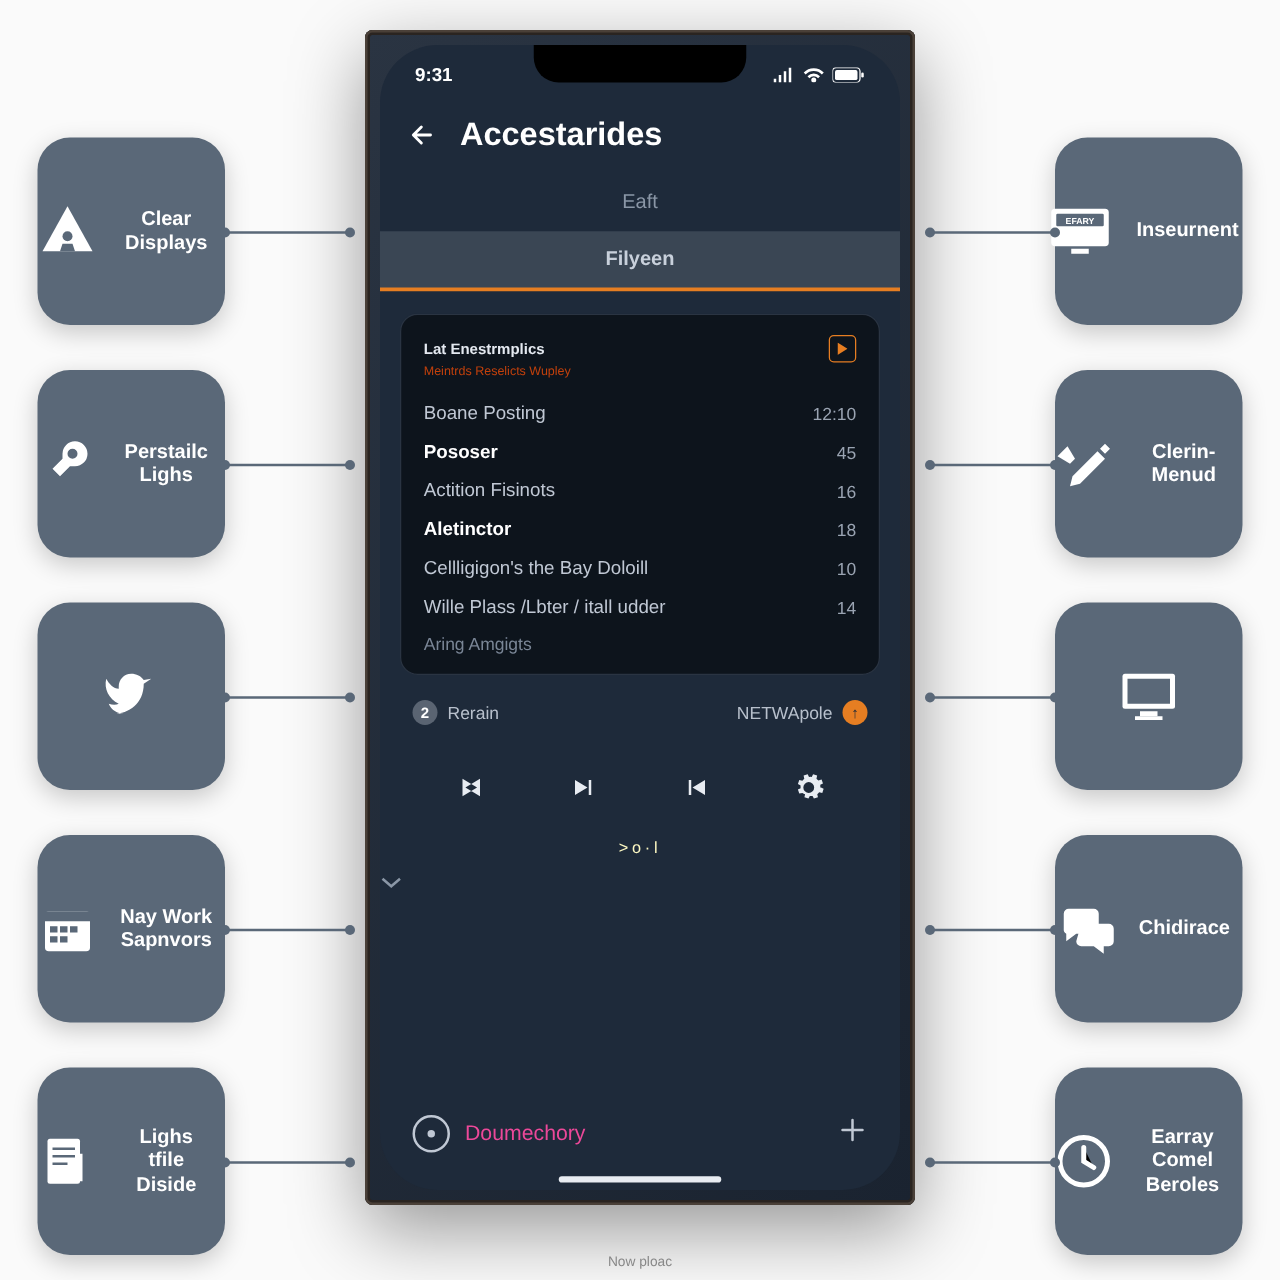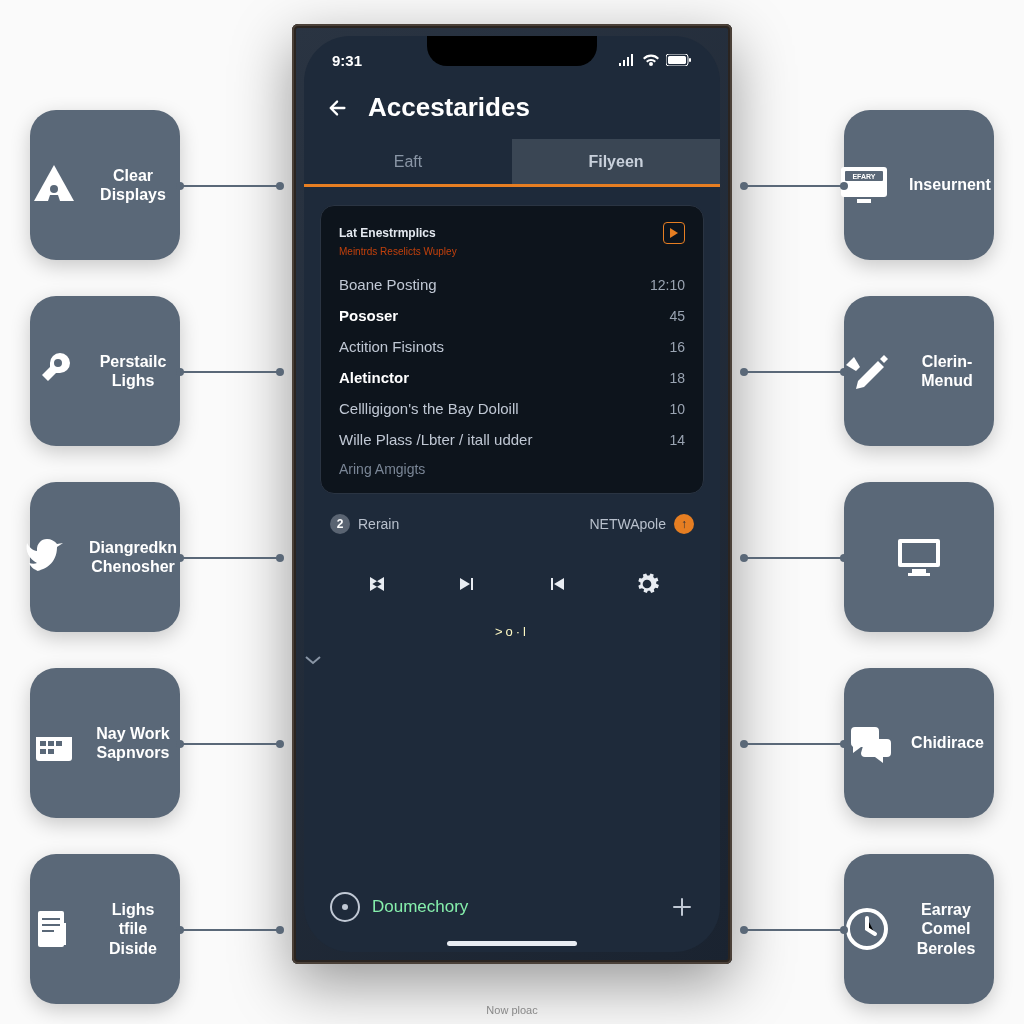--- a/index.html
+++ b/index.html
@@ -40,21 +40,21 @@
 
 
 .app-header {
   display: flex; align-items: center; gap: 16px;
   padding: 8px 20px 16px; color: #fff;
 }
 .back-btn { width: 28px; height: 28px; display: flex; align-items: center; justify-content: center; cursor: pointer; }
 .page-title { font-size: 26px; font-weight: 700; }
 
 
-.tabs { display: flex; border-bottom: 2px solid transparent; }
+.tabs { display: flex; border-bottom: 2px solid transparent; flex-direction: column; }
 .tab {
   flex: 1; text-align: center; padding: 14px 0;
   color: #8a96a6; font-size: 16px; cursor: pointer; position: relative;
 }
 .tab.active { background: #3a4654; color: #c8d0db; font-weight: 600; }
 .tabs::after {
   content: ''; position: absolute; left: 0; right: 0; height: 3px;
   background: #e67e22; bottom: -2px;
 }
 .tabs { position: relative; }
@@ -109,22 +109,22 @@
 }
 .media-btn { width: 36px; height: 36px; display: flex; align-items: center; justify-content: center; cursor: pointer; }
 .scrub { text-align: center; color: #fef9c3; font-size: 13px; letter-spacing: 3px; padding-bottom: 10px; }
 
 
 .chev-down { text-align: center; color: #8a96a6; font-size: 14px; padding: 6px 0; }
 
 
 .bottom-bar {
   position: absolute; bottom: 18px; left: 0; right: 0;
-  display: flex; align-items: center; justify-content: space-between;
-  padding: 12px 26px; color: #86efac;
+  display: flex; justify-content: space-between;
+  padding: 12px 26px; color: #ec4899;
 }
 .bottom-left { display: flex; align-items: center; gap: 12px; font-size: 17px; }
 .circle-icon { width: 30px; height: 30px; border: 2px solid #c0c8d4; border-radius: 50%; display: flex; align-items: center; justify-content: center; }
 .plus-btn { font-size: 26px; font-weight: 300; cursor: pointer; }
 .home-indicator {
   position: absolute; bottom: 6px; left: 50%; transform: translateX(-50%);
   width: 130px; height: 5px; background: #e8ecf2; border-radius: 3px;
 }
 
 .caption { position: absolute; bottom: 8px; left: 50%; transform: translateX(-50%); color: #888; font-size: 11px; }
@@ -312,21 +312,20 @@
   <div class="tile-label">Perstailc Lighs</div>
 </div>
 <div class="connector left" style="left:180px; top:371px; width:100px"></div>
 
 <div class="tile" style="left:30px; top:482px">
   <div class="tile-icon">
     <svg width="48" height="48" viewBox="0 0 48 48">
         <path fill="#fff" d="M10 38c12 0 24-8 24-24l6-4-6 1c-2-3-6-5-10-5-6 0-10 5-10 10v2C10 18 6 14 4 10c-2 8 2 16 10 20-2 1-5 1-8 0 2 5 7 8 12 8H10z"></path>
       </svg>
   </div>
-  <div class="tile-label">Diangredkn Chenosher</div>
 </div>
 <div class="connector left" style="left:180px; top:557px; width:100px"></div>
 
 <div class="tile" style="left:30px; top:668px">
   <div class="tile-icon">
     <svg width="48" height="48" viewBox="0 0 48 48">
         <rect x="6" y="10" width="36" height="32" rx="3" fill="#fff"></rect>
         <rect x="6" y="10" width="36" height="8" fill="#5a6878"></rect>
         <rect x="10" y="22" width="6" height="5" fill="#5a6878"></rect>
         <rect x="18" y="22" width="6" height="5" fill="#5a6878"></rect>

